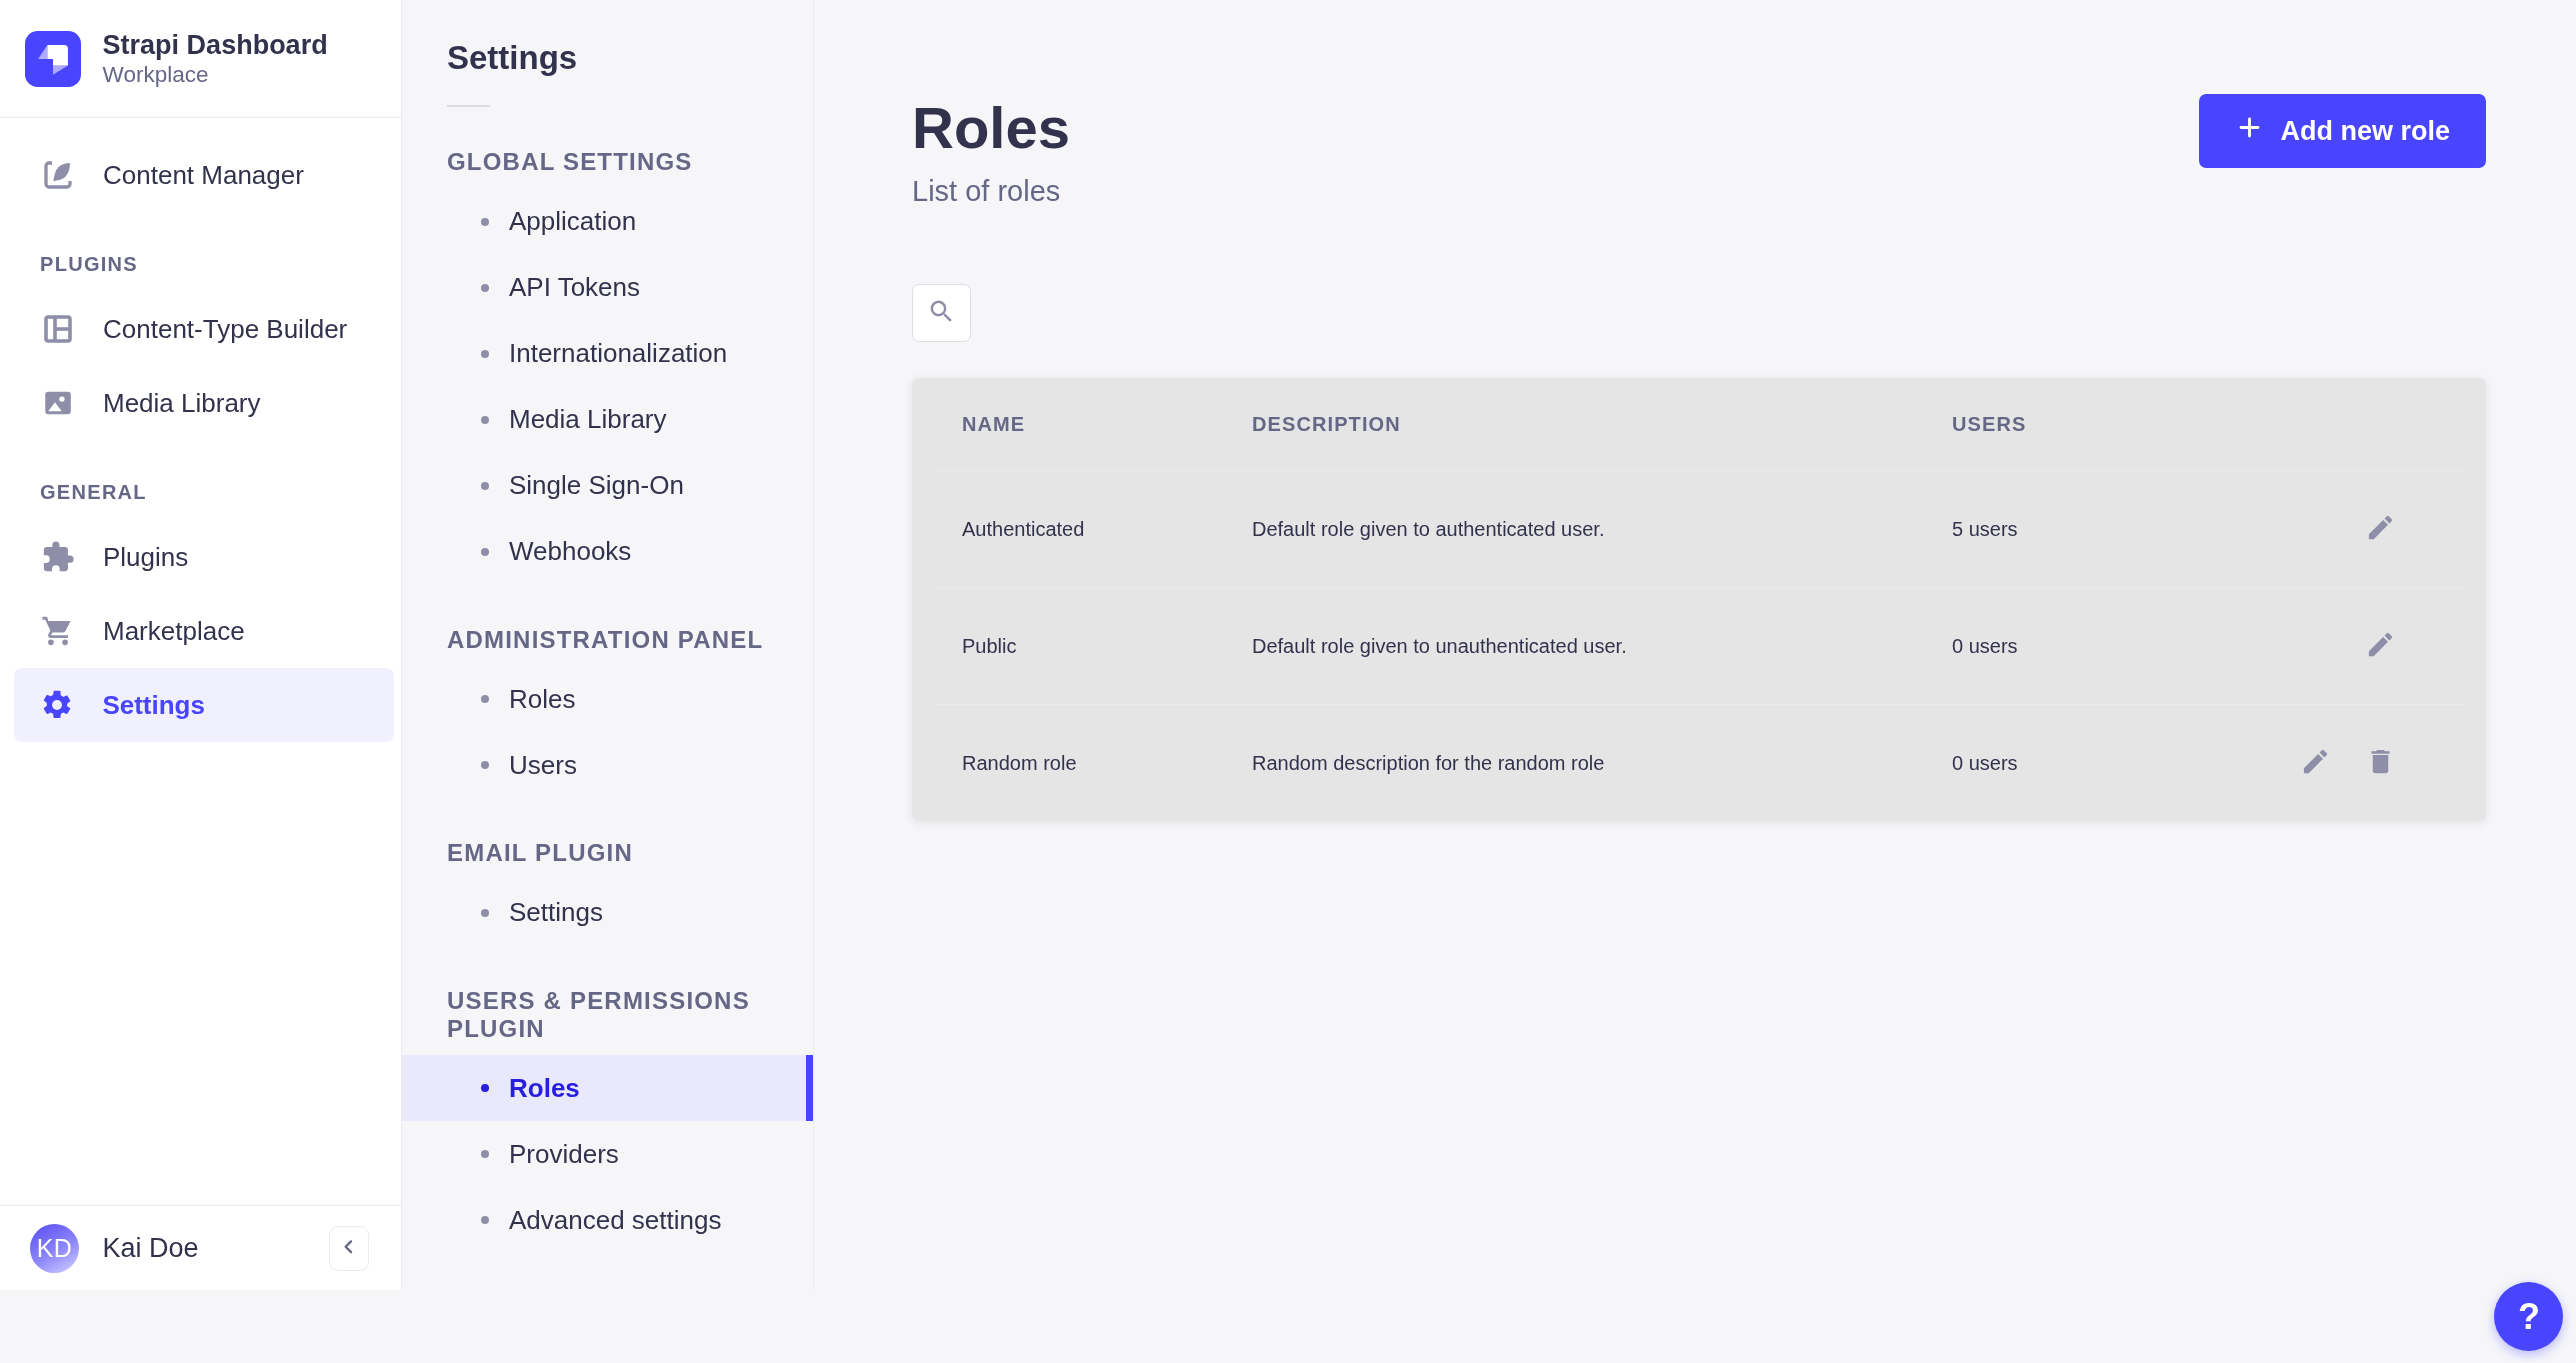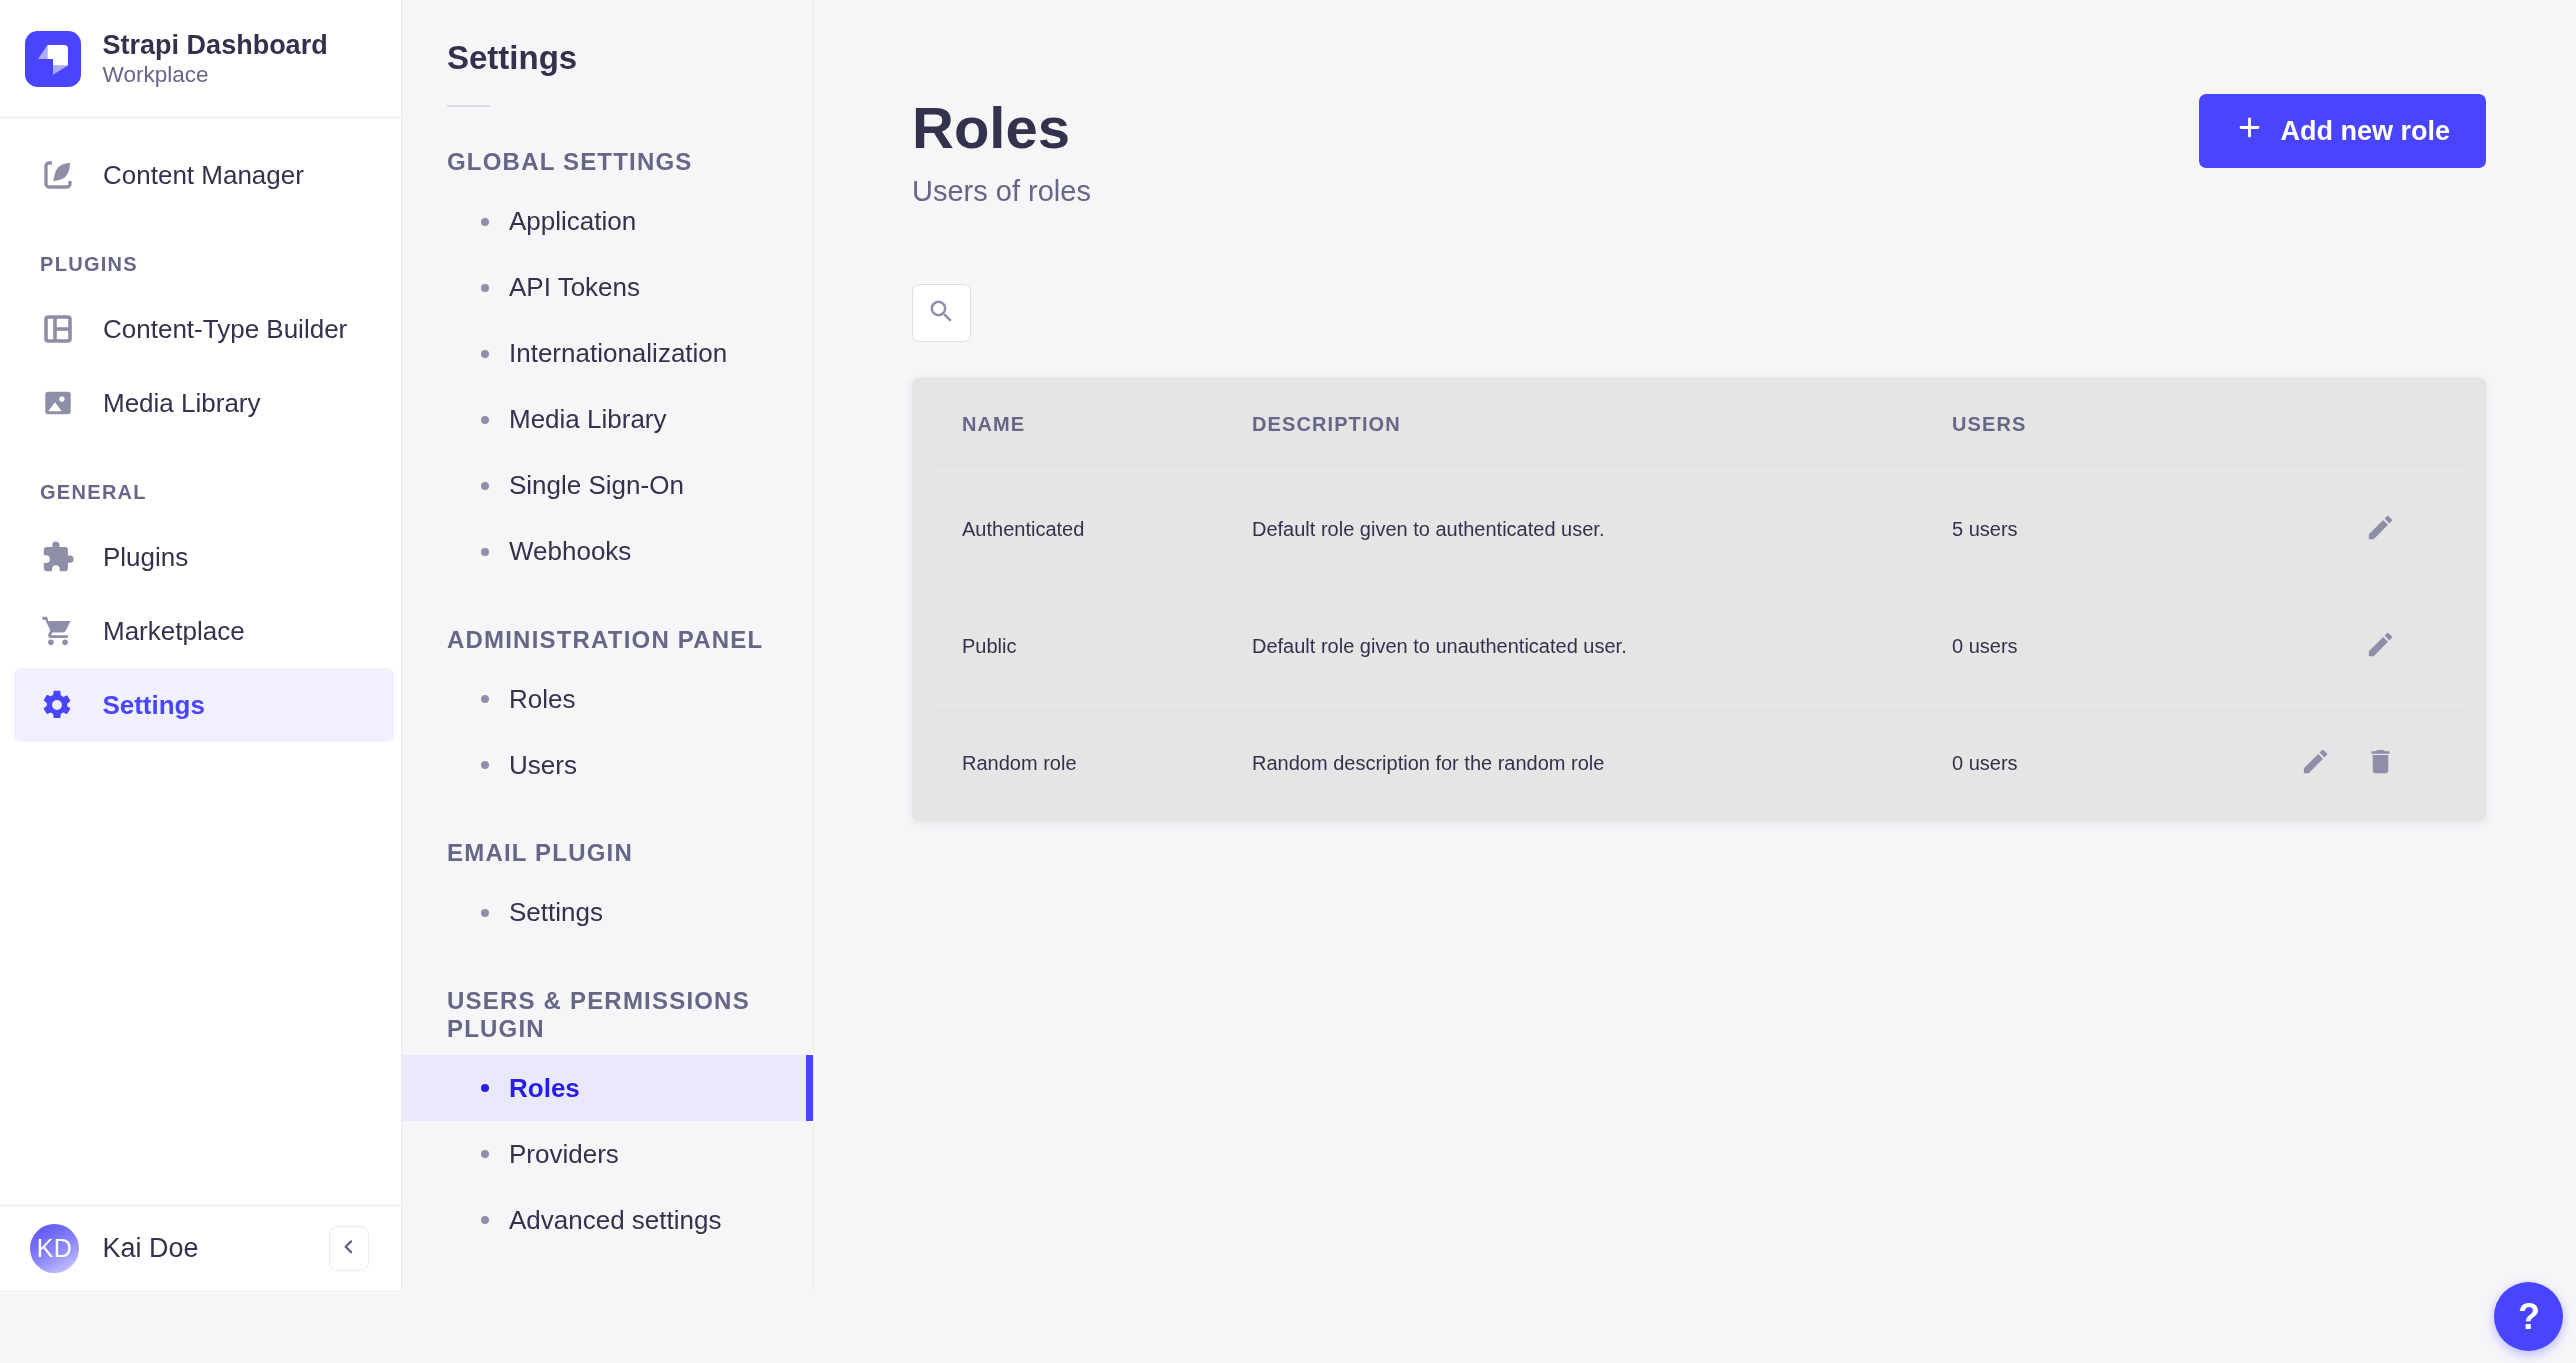--- a/index.html
+++ b/index.html
@@ -220,21 +220,21 @@
           <span class="dot"></span>
           <span>Advanced settings</span>
         </div>
     </div>
   </aside>
 
   <main class="main">
     <div class="page-head">
       <div>
         <h1 class="page-title">Roles</h1>
-        <p class="page-subtitle">Users of roles</p>
+        <p class="page-subtitle">List of roles</p>
       </div>
       <button class="add-btn">
         <span>
           <svg width="29" height="29" viewBox="0 0 24 24" fill="none">
             <path d="M12 5 V19 M5 12 H19" stroke="#ffffff" stroke-width="2.4" stroke-linecap="round"></path>
           </svg>
         </span>
         <span>Add new role</span>
       </button>
     </div>

